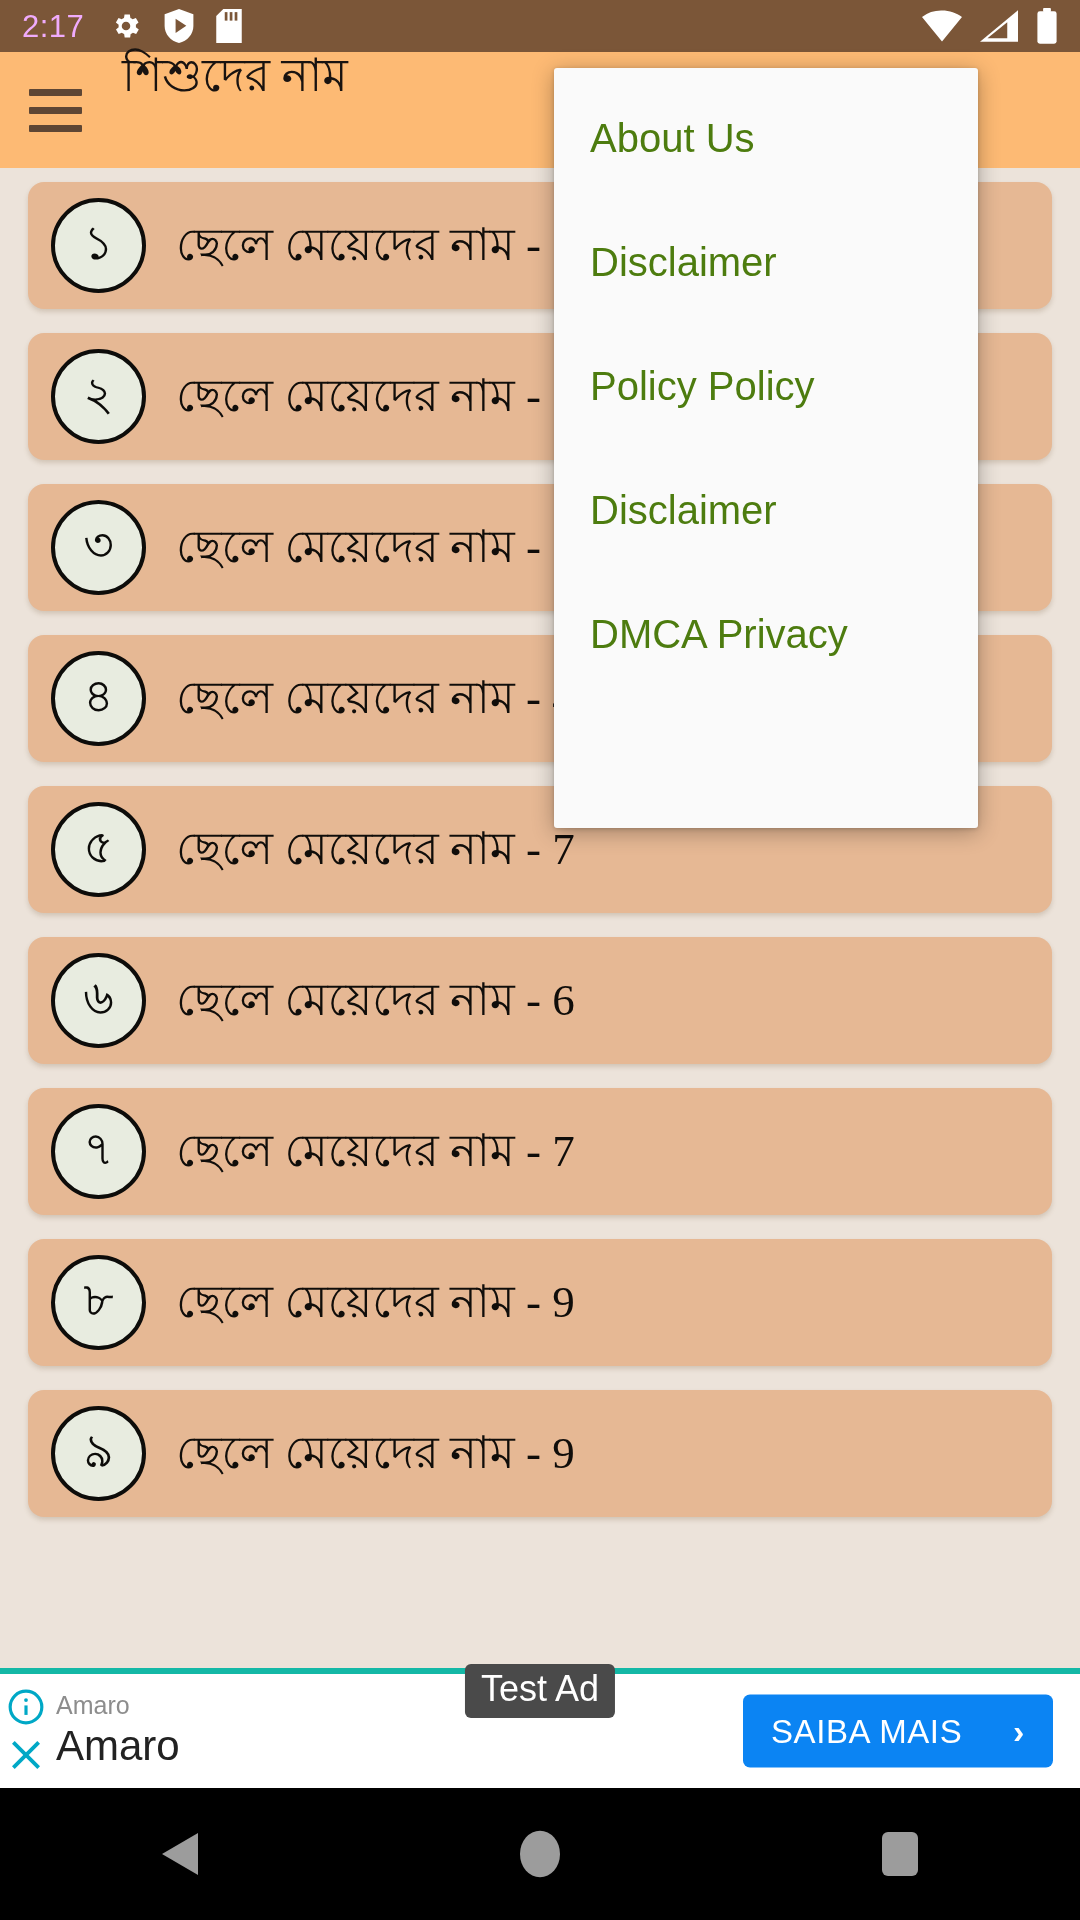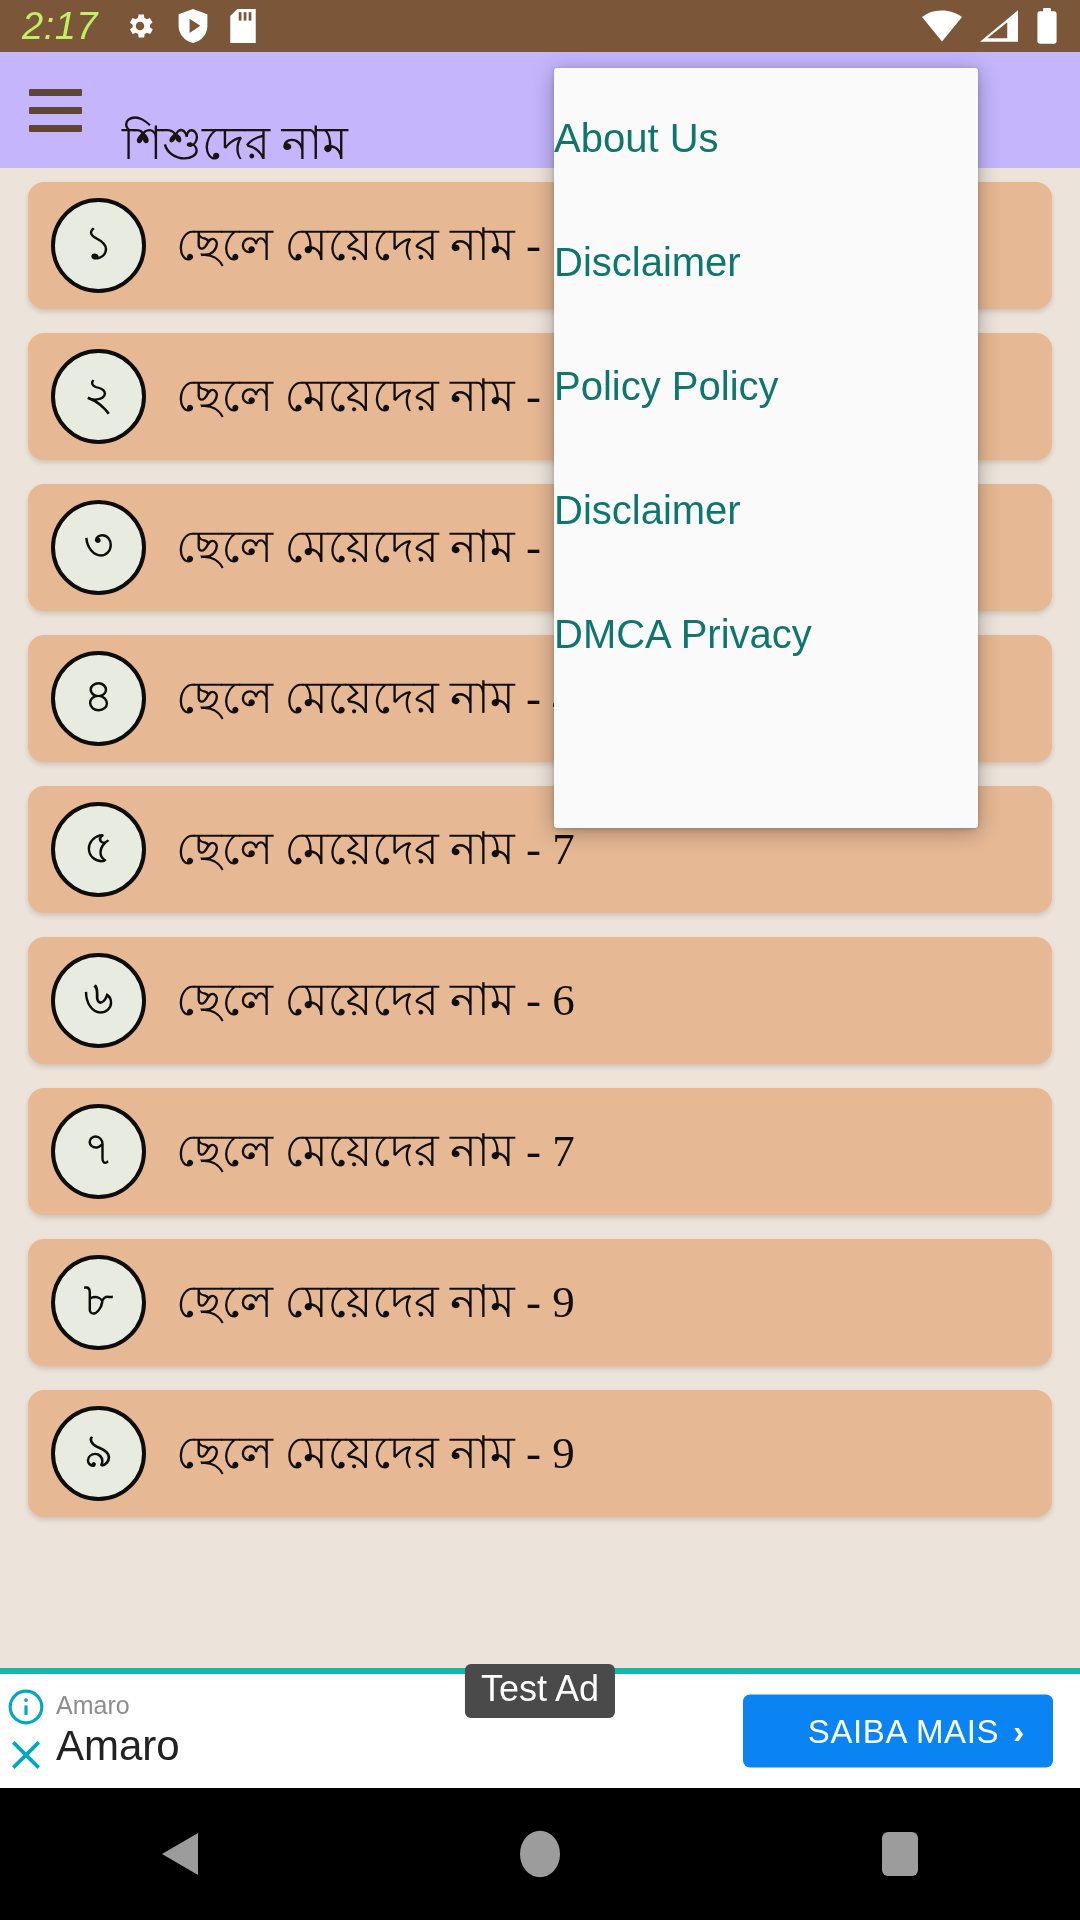--- a/index.html
+++ b/index.html
@@ -13,33 +13,33 @@
     background:#ece3da; overflow:hidden;
   }
 
   
   #status-bar {
     position:absolute; top:0; left:0; width:1080px; height:52px;
     background:#7b5638; display:flex; align-items:center;
     padding:0 22px; gap:0;
   }
   #status-time {
-    color:#bef264; font-size:38px; letter-spacing:.5px;
-    font-family:"Liberation Sans", sans-serif; line-height:1;font-style:italic;
+    color:#f0abfc; font-size:31px; letter-spacing:.5px;
+    font-family:"Liberation Sans", sans-serif; line-height:1;
   }
   .sb-left-icons { display:flex; align-items:center; gap:22px; margin-left:26px; }
   .sb-right-icons {
     margin-left:auto; display:flex; align-items:center; gap:18px;
   }
   .sb-ico { display:block; }
 
   
   #app-bar {
     position:absolute; top:52px; left:0; width:1080px; height:116px;
-    background:#c4b5fd; display:flex; align-items:flex-end;
+    background:#fdba74; display:flex; align-items:flex-start;
   }
   #menu-button {
     width:110px; height:116px; display:flex; flex-direction:column;
     align-items:center; justify-content:center; gap:11px; cursor:pointer;
   }
   #menu-button span {
     display:block; width:53px; height:7px; background:#5e4634; border-radius:1px;
   }
   #app-title {
     font-size:46px; color:#191310; margin-left:12px;
@@ -76,21 +76,21 @@
 
   
   #overflow-menu {
     position:absolute; top:68px; left:554px; width:424px; height:760px;
     background:#fafafa; border-radius:3px;
     box-shadow:0 4px 22px rgba(0,0,0,0.30), 0 1px 4px rgba(0,0,0,0.18);
     padding-top:8px; z-index:40;
   }
   .menu-item {
     height:124px; display:flex; align-items:center;
-    font-size:40px; color:#0f766e;
+    padding-left:36px; font-size:40px; color:#4d7c0f;
     cursor:pointer; white-space:nowrap;
   }
 
   
   #ad-banner {
     position:absolute; left:0; bottom:132px; width:1080px; height:120px;
     background:#ffffff; border-top:6px solid #14b8a6;
     display:flex; align-items:center;
   }
   #ad-side-icons {
@@ -103,21 +103,21 @@
   #ad-test-badge {
     position:absolute; left:50%; transform:translateX(-50%); top:-10px;
     background:#4a4a4a; color:#fff; font-size:36px;
     padding:7px 16px 11px 16px; border-radius:6px; line-height:1;
     white-space:nowrap;
   }
   #ad-cta {
     position:absolute; right:27px; top:50%; transform:translateY(-50%);
     background:#0b84f3; color:#fff; border-radius:7px;
     height:73px; min-width:310px; padding:0 28px;
-    display:flex; align-items:center; justify-content:flex-end; gap:14px;
+    display:flex; align-items:center; justify-content:space-between; gap:14px;
     font-size:33px; letter-spacing:.6px; cursor:pointer;
   }
   #ad-cta .chev { font-size:34px; font-weight:bold; }
 
   
   #nav-bar {
     position:absolute; left:0; bottom:0; width:1080px; height:132px;
     background:#000; display:flex; align-items:center; justify-content:space-around;
   }
   .nav-btn { width:180px; height:132px; display:flex; align-items:center; justify-content:center; cursor:pointer; }

